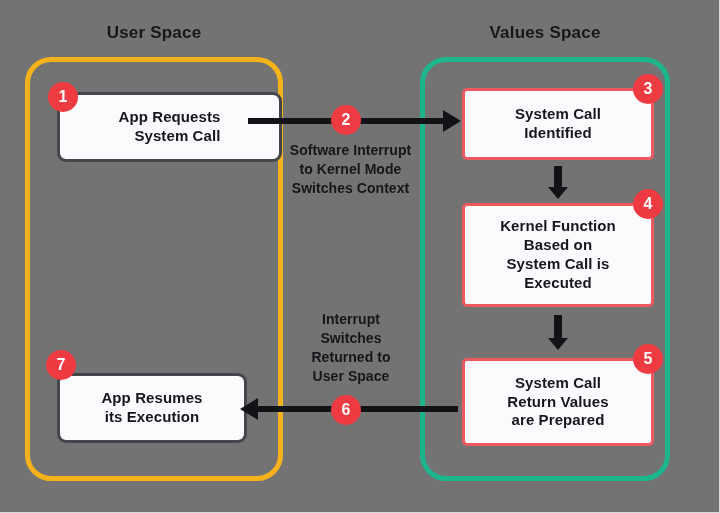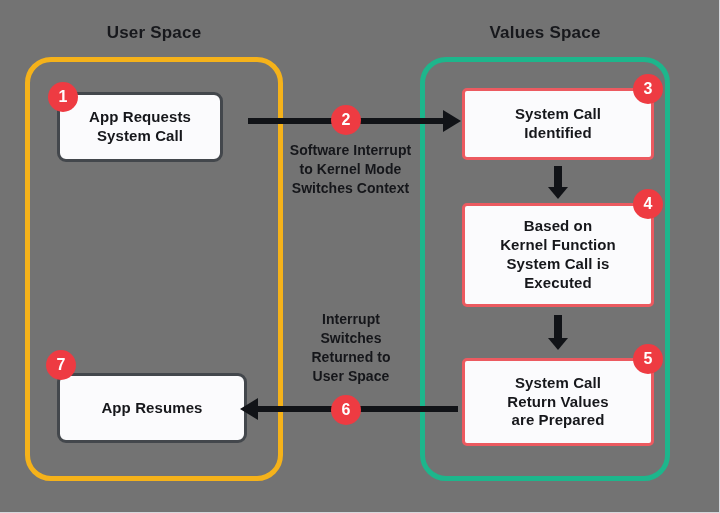--- a/index.html
+++ b/index.html
@@ -69,21 +69,21 @@
   .node.user {
     border: 3px solid #43474c;
     border-radius: 9px;
   }
   .node.kernel {
     border: 3px solid #ec5a60;
     border-radius: 5px;
   }
   .node .txt { padding: 0 6px; }
 
-  #node-1 { left: 57px;  top: 92px;  width: 166px; height: 70px; }
+  #node-1 { left: 57px;  top: 92px;  width: 225px; height: 70px; text-align: right; }
   #node-7 { left: 57px;  top: 373px; width: 190px; height: 70px; }
   #node-3 { left: 462px; top: 88px;  width: 192px; height: 72px; }
   #node-4 { left: 462px; top: 203px; width: 192px; height: 104px; }
   #node-5 { left: 462px; top: 358px; width: 192px; height: 88px; }
 
   
   .badge {
     position: absolute;
     width: 30px; height: 30px;
     border-radius: 50%;
@@ -213,34 +213,35 @@
   <div class="node user" id="node-1">
     <div class="txt">
       <div>App Requests</div>
       <div>System Call</div>
     </div>
   </div>
 
   <div class="node user" id="node-7">
     <div class="txt">
       <div>App Resumes</div>
+      <div>its Execution</div>
     </div>
   </div>
 
   <div class="node kernel" id="node-3">
     <div class="txt">
       <div>System Call</div>
       <div>Identified</div>
     </div>
   </div>
 
   <div class="node kernel" id="node-4">
     <div class="txt">
+      <div>Kernel Function</div>
       <div>Based on</div>
-      <div>Kernel Function</div>
       <div>System Call is</div>
       <div>Executed</div>
     </div>
   </div>
 
   <div class="node kernel" id="node-5">
     <div class="txt">
       <div>System Call</div>
       <div>Return Values</div>
       <div>are Prepared</div>

